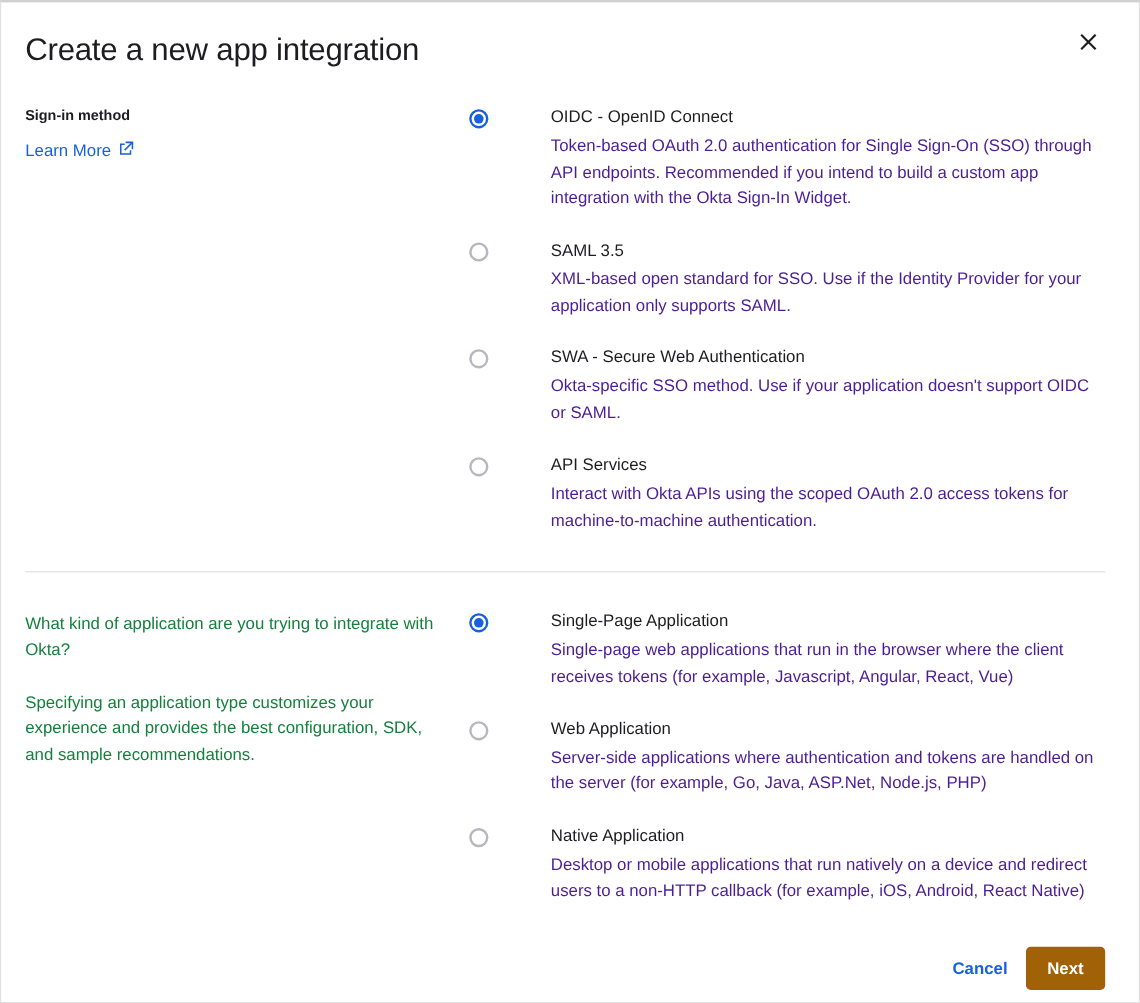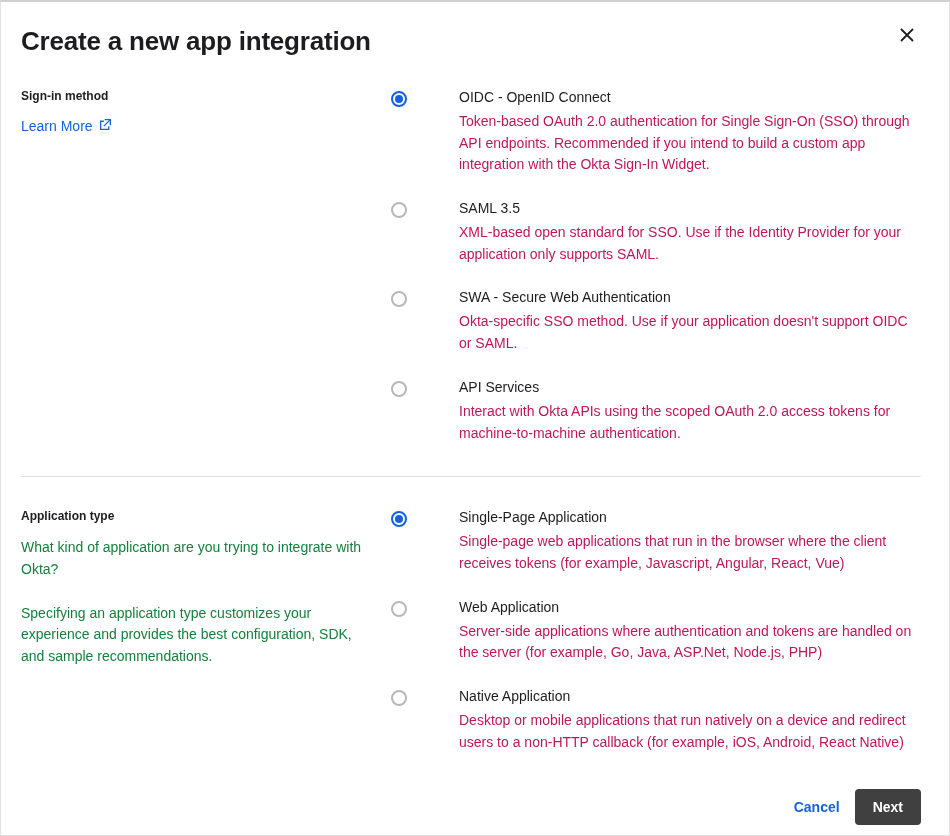--- a/index.html
+++ b/index.html
@@ -25,21 +25,21 @@
       cursor: pointer;
       display: flex;
       align-items: center;
       justify-content: center;
       background: transparent;
       border: none;
     }
     .close-btn svg { width: 16px; height: 16px; }
     h1 {
       font-size: 26px;
-      font-weight: 700;
+      font-weight: 400;
       color: #1d1d21;
       margin-bottom: 32px;
       letter-spacing: -0.2px;
     }
     .section {
       display: flex;
       padding-top: 0;
     }
     .section + .section {
       border-top: 1px solid #e1e1e1;
@@ -108,41 +108,41 @@
     }
     .radio-content { flex: 1; margin-left: 40px; }
     .radio-label {
       font-size: 14px;
       color: #1d1d21;
       margin-bottom: 6px;
       cursor: pointer;
     }
     .radio-desc {
       font-size: 14px;
-      color: #be185d;
+      color: #4c1d95;
       line-height: 1.55;
     }
     .footer {
       display: flex;
       justify-content: flex-end;
       align-items: center;
       gap: 11px;
       margin-top: 36px;
     }
     .btn-cancel {
       background: transparent;
       border: none;
       color: #1662dd;
       font-size: 14px;
       font-weight: 600;
       cursor: pointer;
       padding: 10px 4px;
     }
     .btn-next {
-      background: #404040;
+      background: #a16207;
       color: #fff;
       border: none;
       border-radius: 4px;
       font-size: 14px;
       font-weight: 600;
       padding: 10px 18px;
       cursor: pointer;
     }
   </style>
 </head>
@@ -201,21 +201,20 @@
           <div class="radio-content">
             <div class="radio-label">API Services</div>
             <div class="radio-desc">Interact with Okta APIs using the scoped OAuth 2.0 access tokens for machine-to-machine authentication.</div>
           </div>
         </div>
       </div>
   </div>
 
   <div class="section">
     <div class="left-col">
-      <div class="section-title">Application type</div>
       <div class="section-help">What kind of application are you trying to integrate with Okta?</div>
       <div class="section-help">Specifying an application type customizes your experience and provides the best configuration, SDK, and sample recommendations.</div>
     </div>
     <div class="right-col" id="apptype-options">
         <div class="radio-option">
           <div class="radio-circle selected"></div>
           <div class="radio-content">
             <div class="radio-label">Single-Page Application</div>
             <div class="radio-desc">Single-page web applications that run in the browser where the client receives tokens (for example, Javascript, Angular, React, Vue)</div>
           </div>

